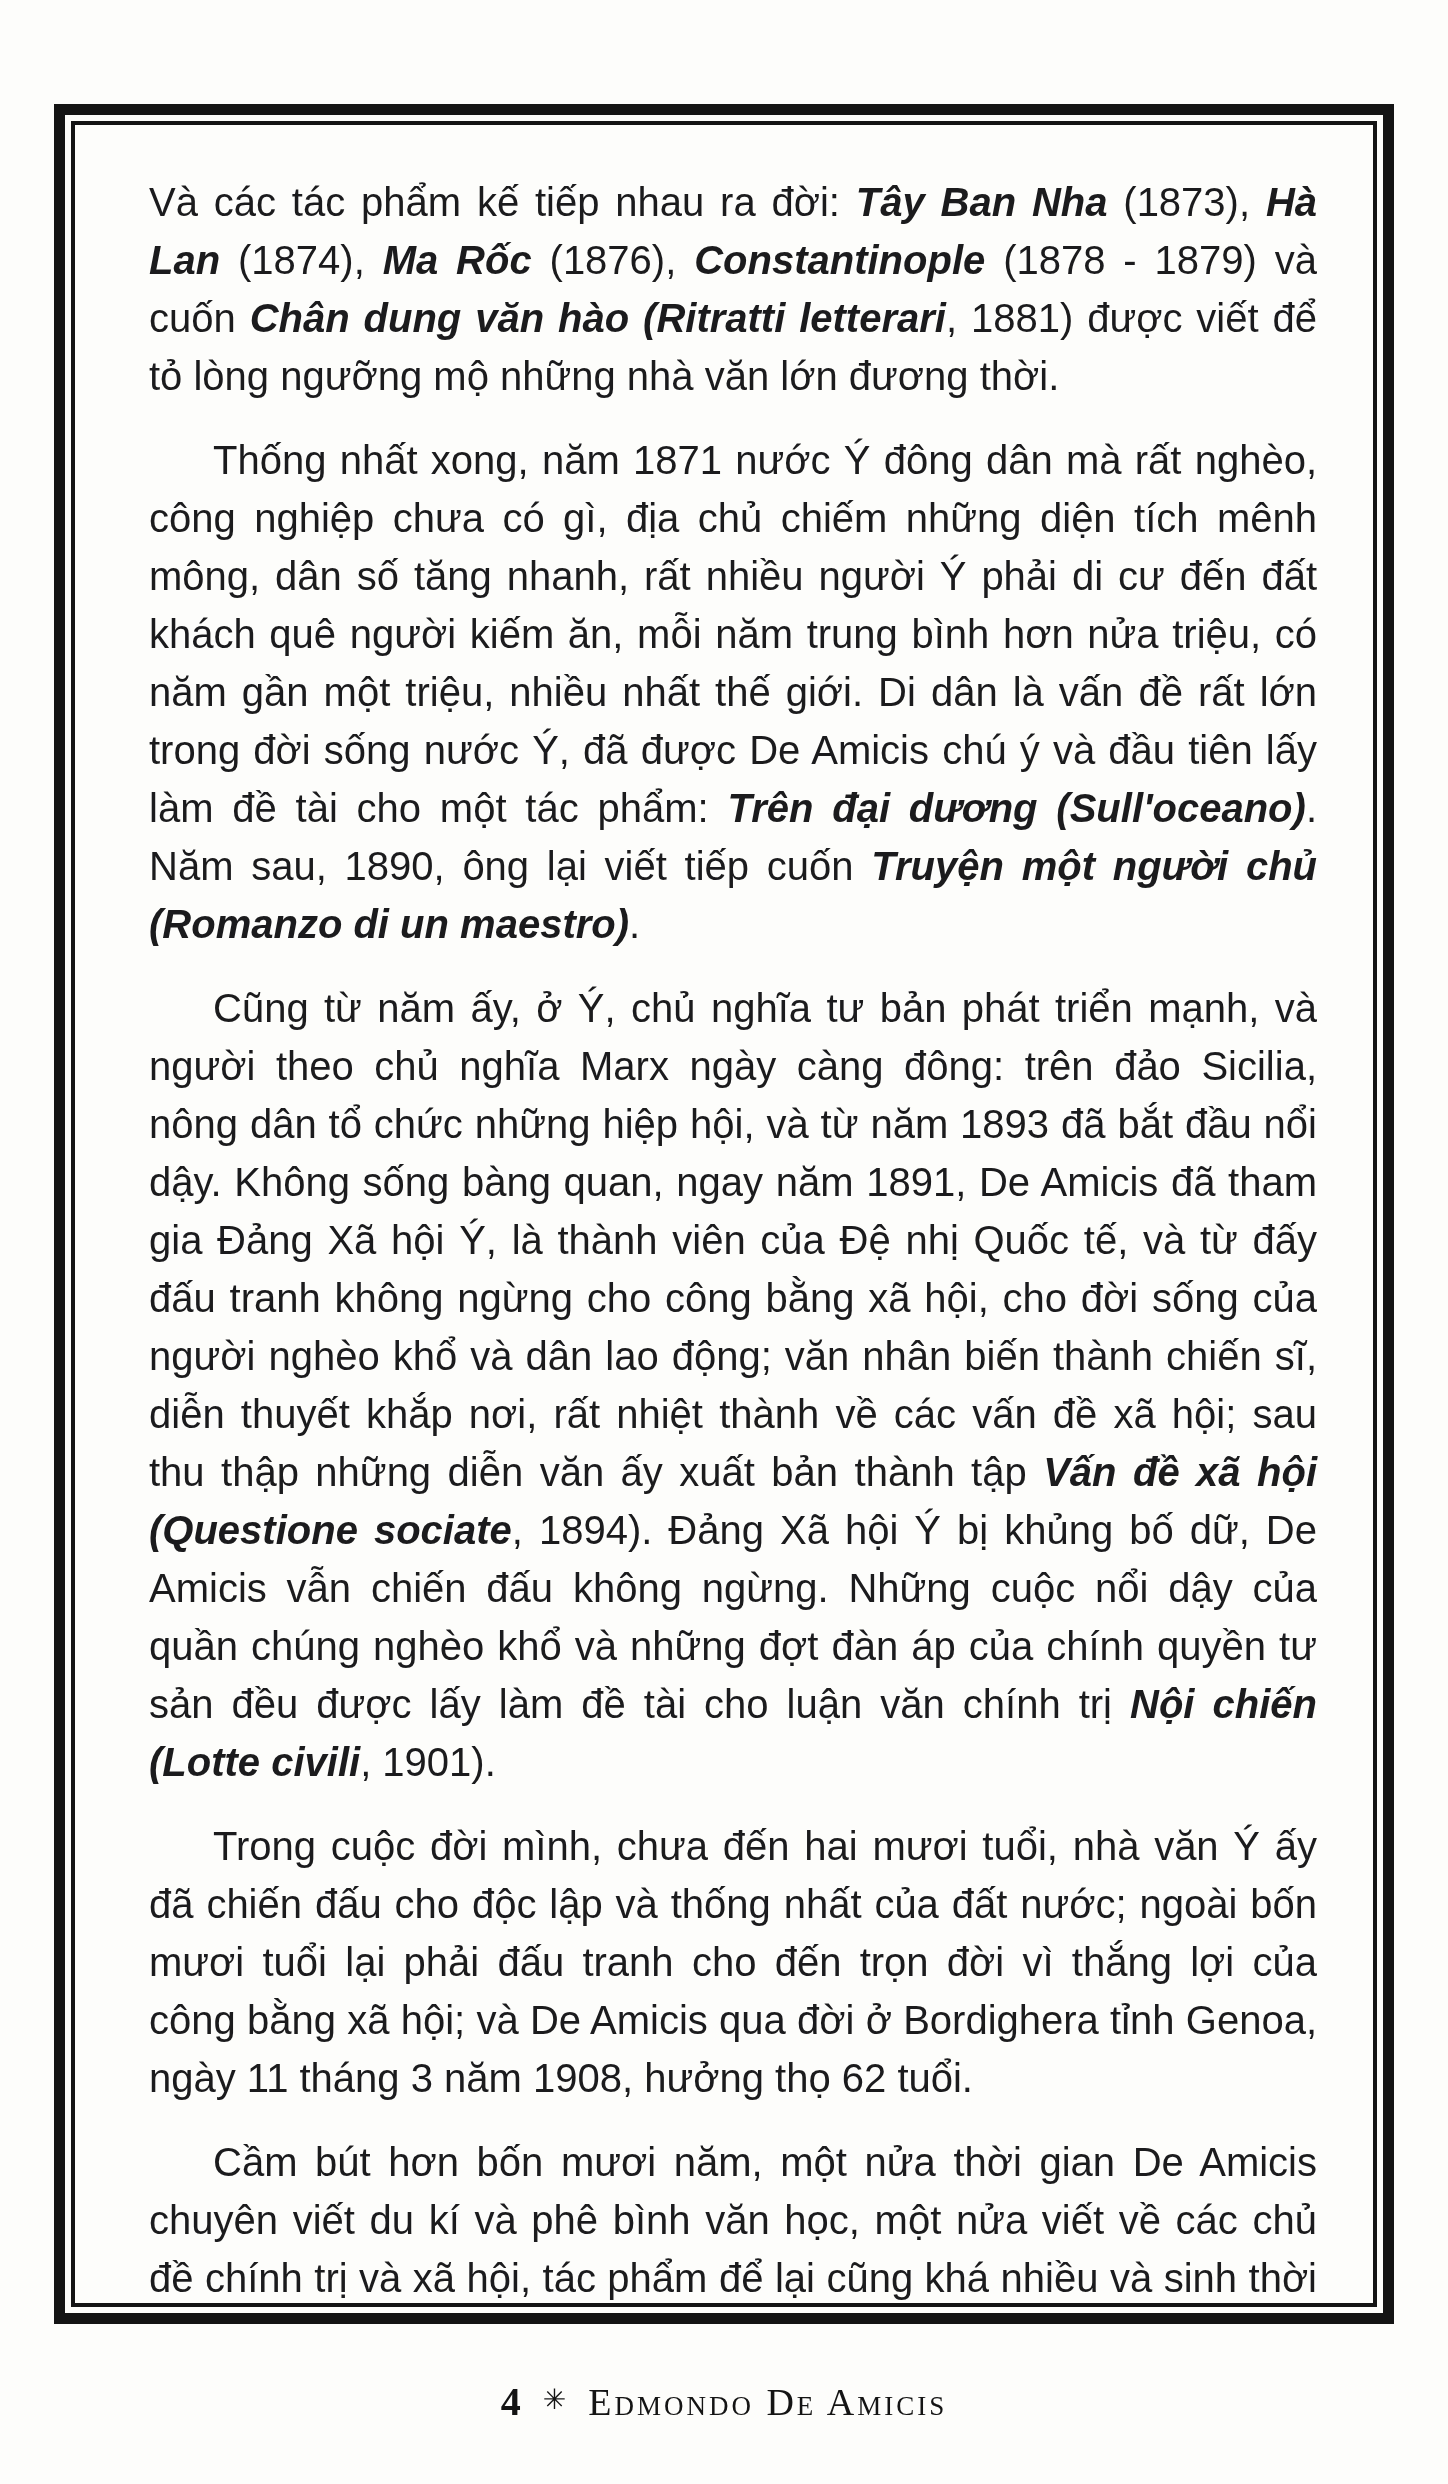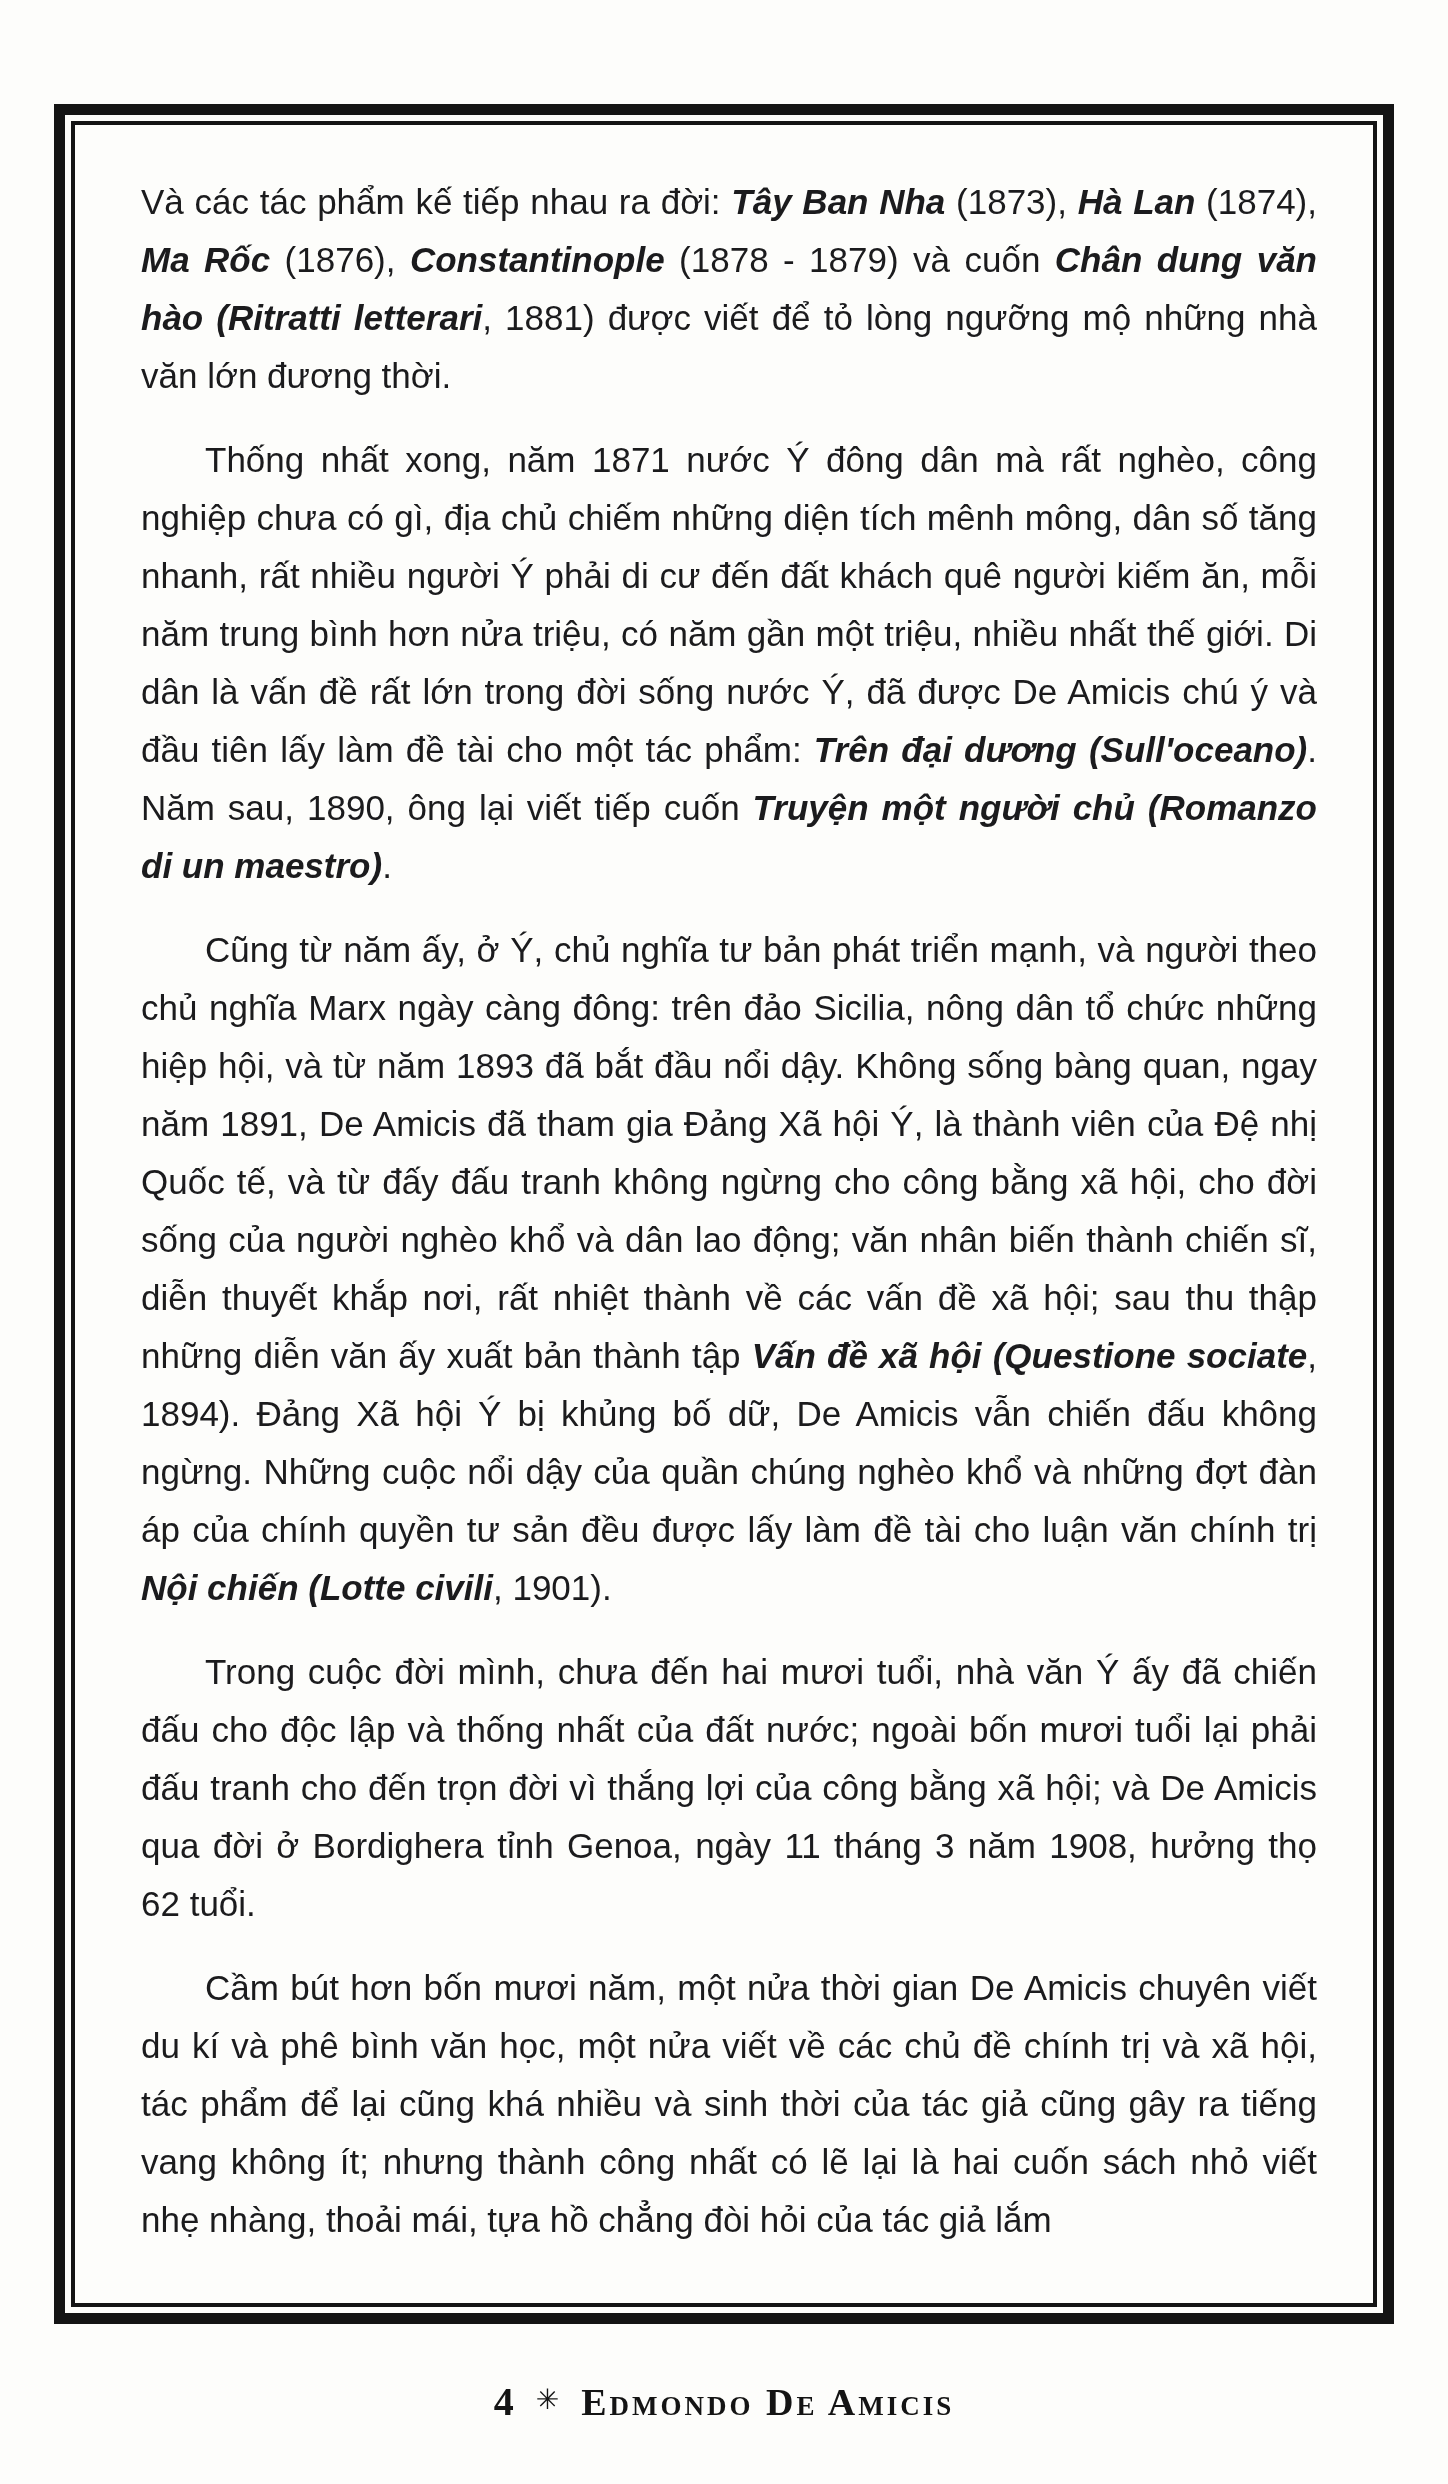--- a/index.html
+++ b/index.html
@@ -33,22 +33,22 @@
   }
   .frame-inner {
     box-sizing: border-box;
     width: 100%;
     height: 100%;
     border: 4px solid #141414;
     padding: 48px 56px 30px 58px;
     overflow: hidden;
   }
   .text-body p {
-    margin: 0 0 26px 8px;
-    font-size: 35px;
+    margin: 0 0 26px 16px;
+    font-size: 40px;
     line-height: 58px;
     text-align: justify;
     color: #1b1b1d;
   }
   .text-body p.indent {
     text-indent: 64px;
   }
   .bi {
     font-weight: bold;
     font-style: italic;
@@ -71,21 +71,21 @@
   .footer .star {
     font-family: "DejaVu Sans", sans-serif;
     font-size: 28px;
     margin: 0 18px;
     vertical-align: middle;
     position: relative;
     top: -2px;
   }
   .footer .book-title {
     font-size: 38px;
-    font-weight: 700;
+    font-weight: 400;
     font-variant: small-caps;
     letter-spacing: 3px;
     vertical-align: middle;
   }
 </style>
 </head>
 <body>
 
 <div class="page">
   <div class="frame-outer">

